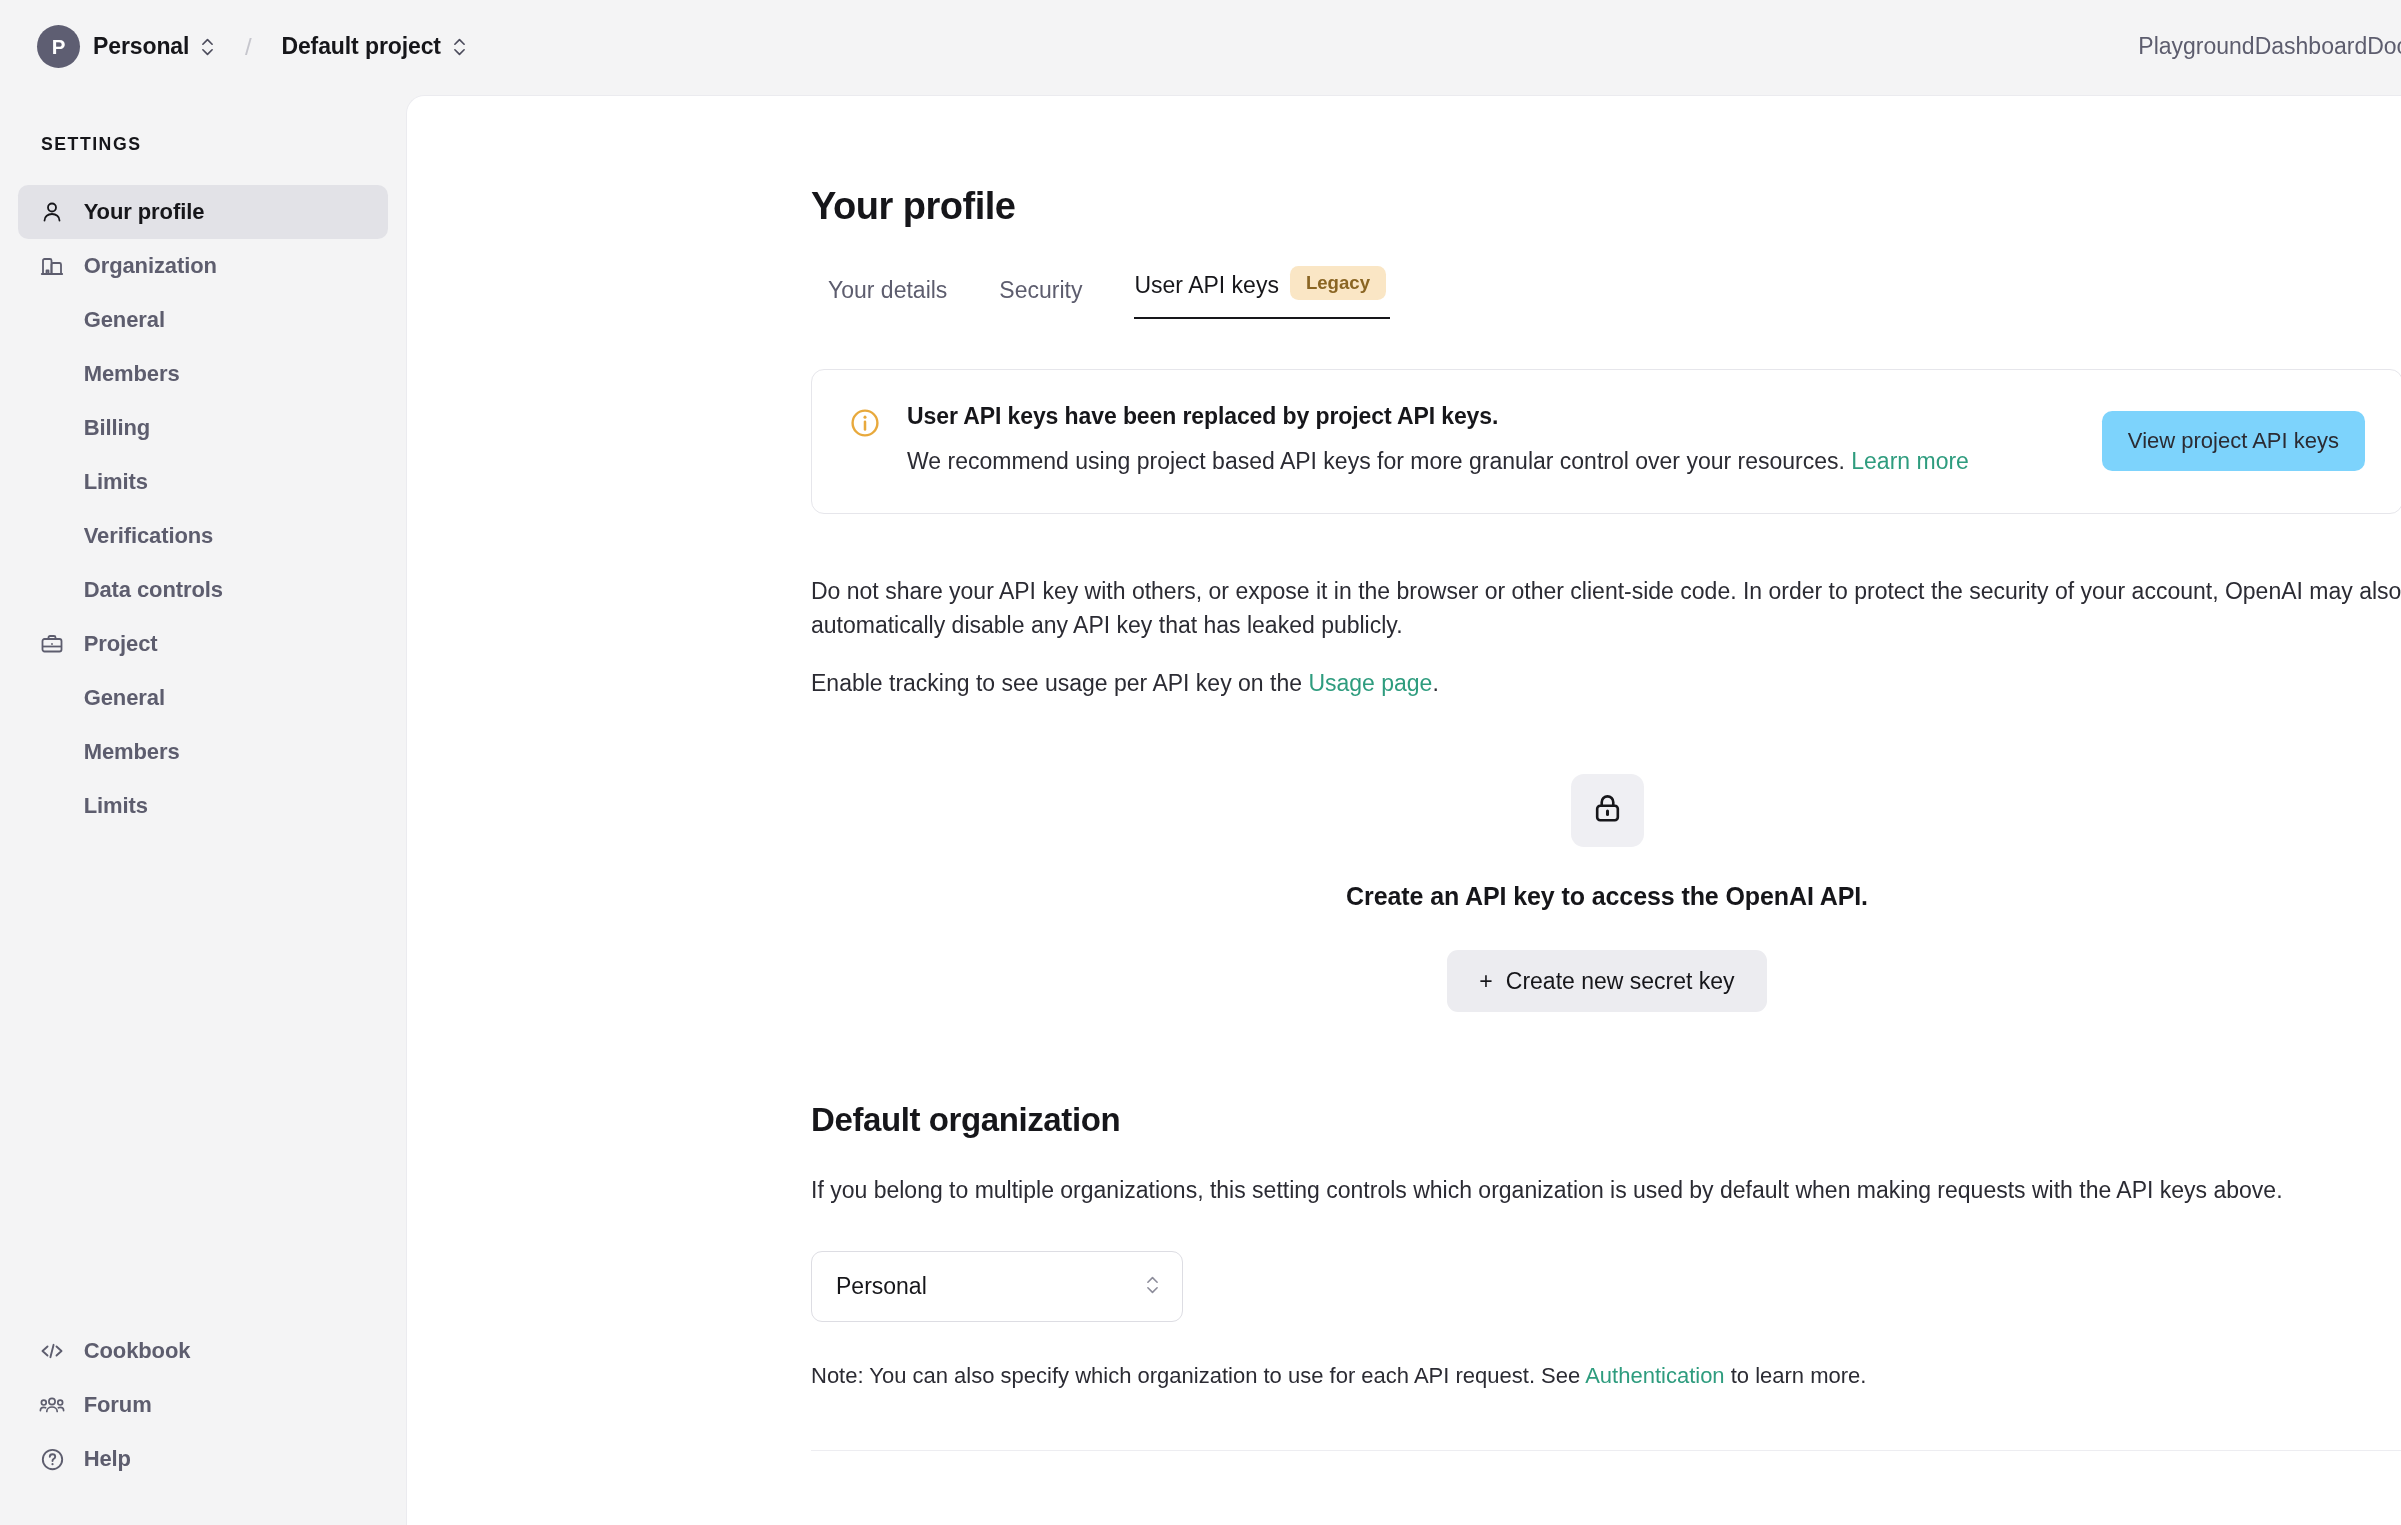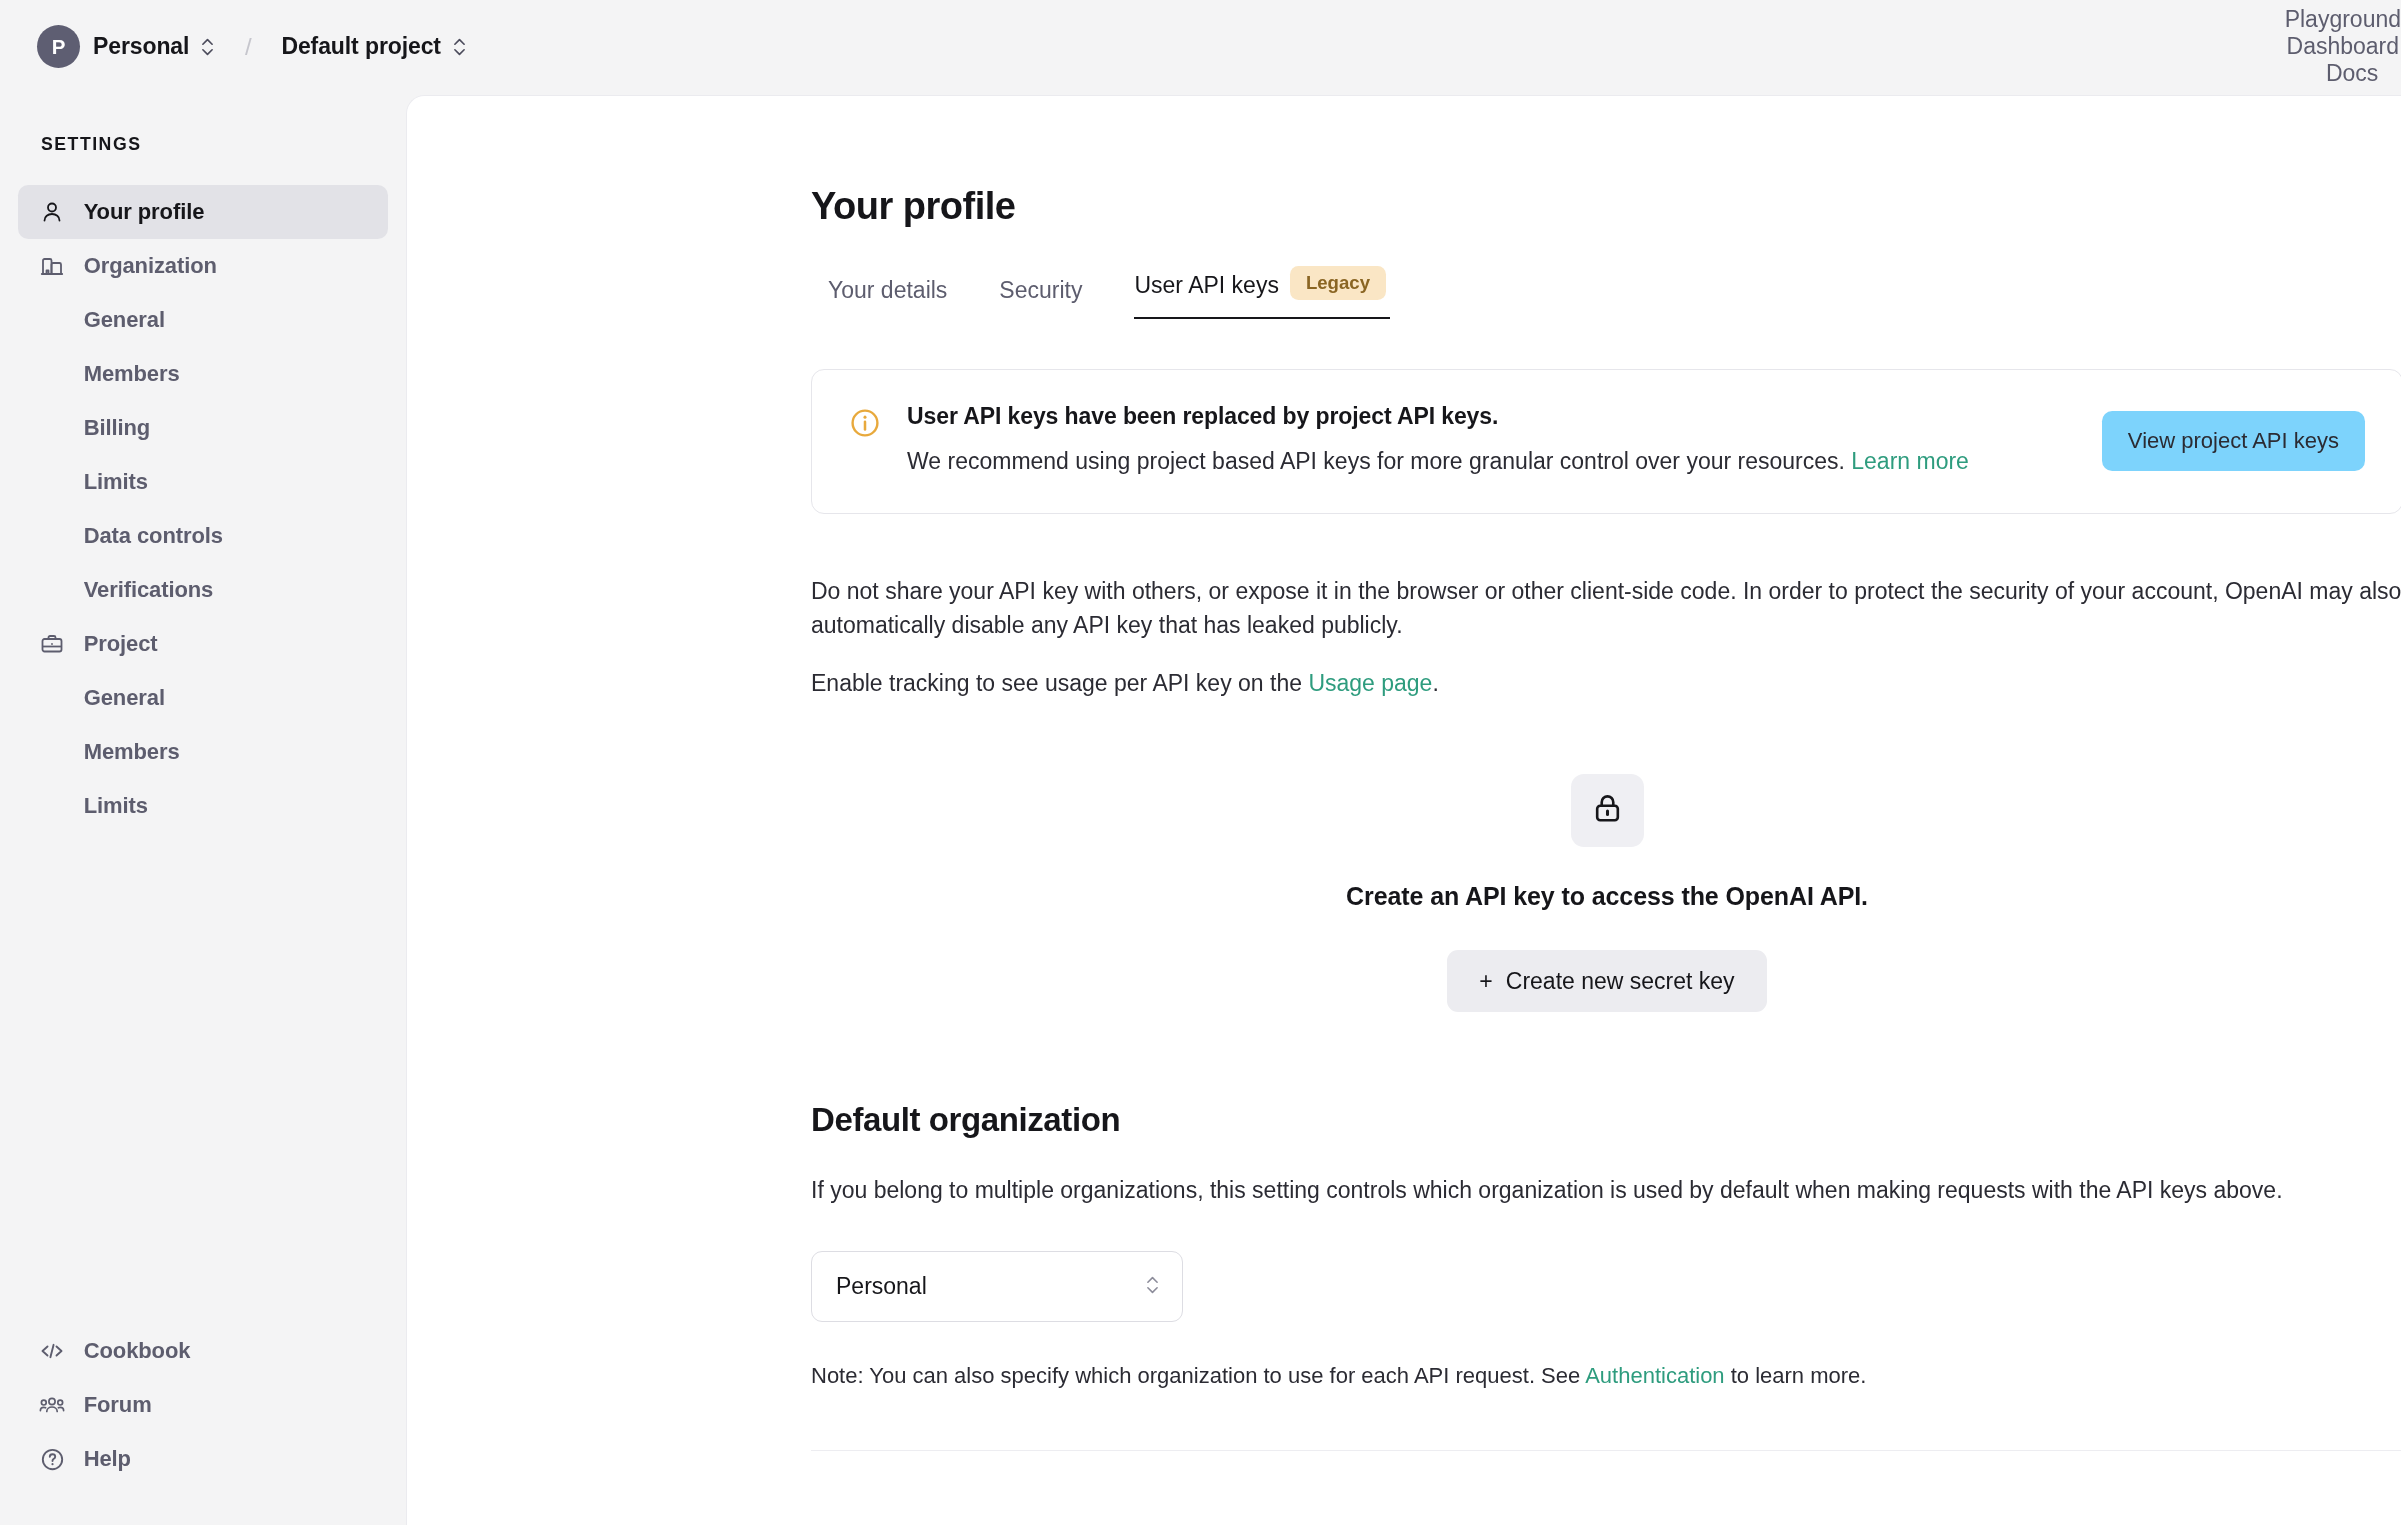--- a/index.html
+++ b/index.html
@@ -60,21 +60,20 @@
   }
   .updown {
     width: 15px; height: 24px;
     flex: 0 0 auto;
   }
   .nav-right {
     margin-left: auto;
     display: flex;
     align-items: center;
     padding-right: 0;
-    flex-direction: column;
   }
   .nav-link {
     font-size: 23px;
     color: #5D5D6E;
     cursor: pointer;
     white-space: nowrap;
   }
   .nav-link:last-child { margin-right: -18.6px; }
 
   
@@ -370,24 +369,24 @@
   <div class="nav-item sub">
     <span class="lbl">Members</span>
   </div>
   <div class="nav-item sub">
     <span class="lbl">Billing</span>
   </div>
   <div class="nav-item sub">
     <span class="lbl">Limits</span>
   </div>
   <div class="nav-item sub">
+    <span class="lbl">Verifications</span>
+  </div>
+  <div class="nav-item sub">
     <span class="lbl">Data controls</span>
-  </div>
-  <div class="nav-item sub">
-    <span class="lbl">Verifications</span>
   </div>
 
   <div class="nav-item">
     <span class="ico">
       <svg width="24" height="24" viewBox="0 0 24 24" fill="none">
         <rect x="2.5" y="7" width="19" height="12.5" rx="2" stroke="#5D5D6E" stroke-width="1.8"></rect>
         <path d="M8.5 7V5.5C8.5 4.7 9.2 4 10 4H14C14.8 4 15.5 4.7 15.5 5.5V7" stroke="#5D5D6E" stroke-width="1.8" stroke-linejoin="round"></path>
         <path d="M2.5 14.5H21.5" stroke="#5D5D6E" stroke-width="1.8"></path>
         <circle cx="12" cy="12" r="0.9" fill="#5D5D6E"></circle>
       </svg>

